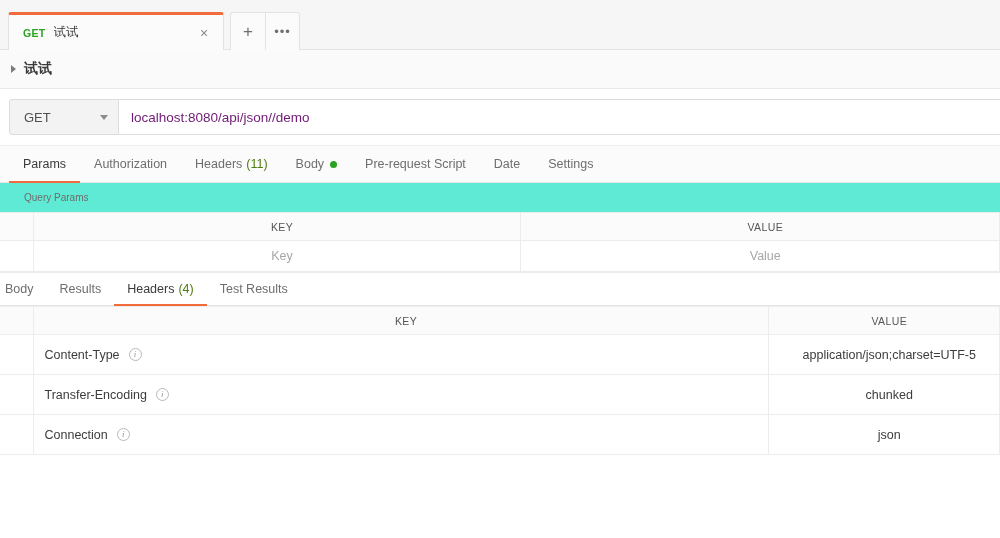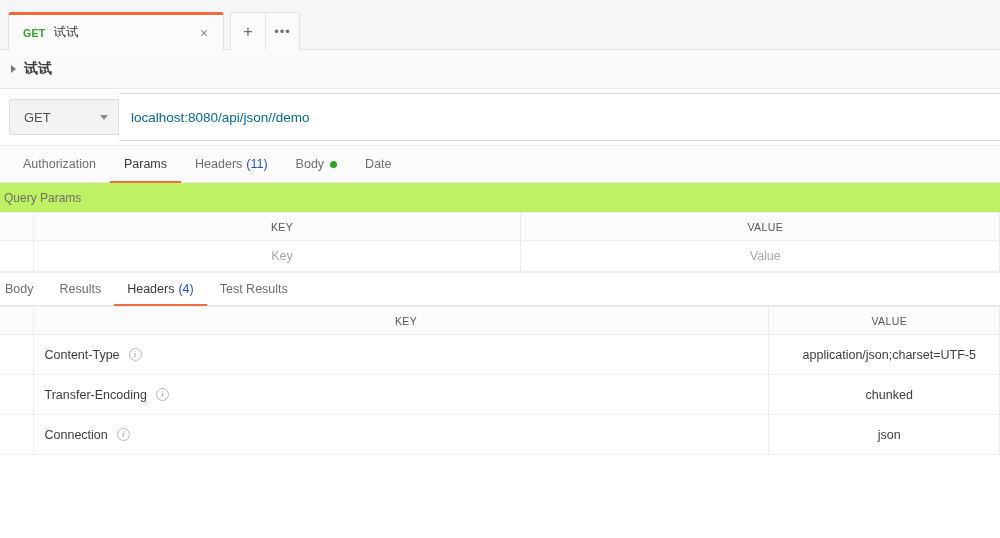--- a/index.html
+++ b/index.html
@@ -113,29 +113,29 @@
     font-size: 13px;
     color: #505050;
   }
   .caret-down {
     width: 0; height: 0;
     border-top: 5px solid #8b8b8b;
     border-left: 4px solid transparent;
     border-right: 4px solid transparent;
   }
   .url-input {
-    flex: 1; height: 48px;
+    flex: 1; height: 36px;
     background: #ffffff;
     border: 1px solid #dcdcdc;
     border-left: none;
     display: flex;
     align-items: center;
     padding-left: 12px;
     font-size: 13.5px;
-    color: #0369a1;
+    color: #701a75;
     margin-right: -1px;
   }
 
   
   .reqtabs {
     height: 37px;
     background: #fbfbfb;
     border-bottom: 1px solid #e5e5e5;
     display: flex;
     align-items: stretch;
@@ -150,37 +150,37 @@
     position: relative;
   }
   .rtab.active { color: #3a3a3a; }
   .rtab.active::after {
     content: "";
     position: absolute;
     left: 0; right: 0; bottom: -1px;
     height: 2px;
     background: #f26b3a;
   }
-  .rtab .count { color: #1d4ed8; margin-left: 4px; }
+  .rtab .count { color: #4d7c0f; margin-left: 4px; }
   .dot-green {
     width: 7px; height: 7px;
     border-radius: 50%;
     background: #2aa31f;
     margin-left: 6px;
   }
 
   
   .section-label {
     height: 29px;
     display: flex;
     align-items: center;
-    padding-left: 4px;
-    font-size: 12px;
+    padding-left: 24px;
+    font-size: 10px;
     color: #6e6e6e;
-    background: #bef264;
+    background: #5eead4;
   }
   table.kvtable {
     width: 100%;
     border-collapse: collapse;
     table-layout: fixed;
   }
   table.kvtable td, table.kvtable th {
     border: 1px solid #ececec;
     border-left: none;
     text-align: center;
@@ -267,36 +267,42 @@
 
 <div class="urlrow">
   <div class="method-select">
     <span>GET</span>
     <span class="caret-down"></span>
   </div>
   <div class="url-input">localhost:8080/api/json//demo</div>
 </div>
 
 <div class="reqtabs">
-  <div class="rtab">
-    <span>Authorization</span>
-  </div>
   <div class="rtab active">
     <span>Params</span>
   </div>
   <div class="rtab">
+    <span>Authorization</span>
+  </div>
+  <div class="rtab">
     <span>Headers</span>
     <span class="count">(11)</span>
   </div>
   <div class="rtab">
     <span>Body</span>
     <span class="dot-green"></span>
   </div>
   <div class="rtab">
+    <span>Pre-request Script</span>
+  </div>
+  <div class="rtab">
     <span>Date</span>
+  </div>
+  <div class="rtab">
+    <span>Settings</span>
   </div>
 </div>
 
 <div class="section-label">Query Params</div>
 <div class="params-wrap">
   <table class="kvtable">
     <colgroup>
         <col class="col-chk">
         <col style="width:487px">
         <col>

